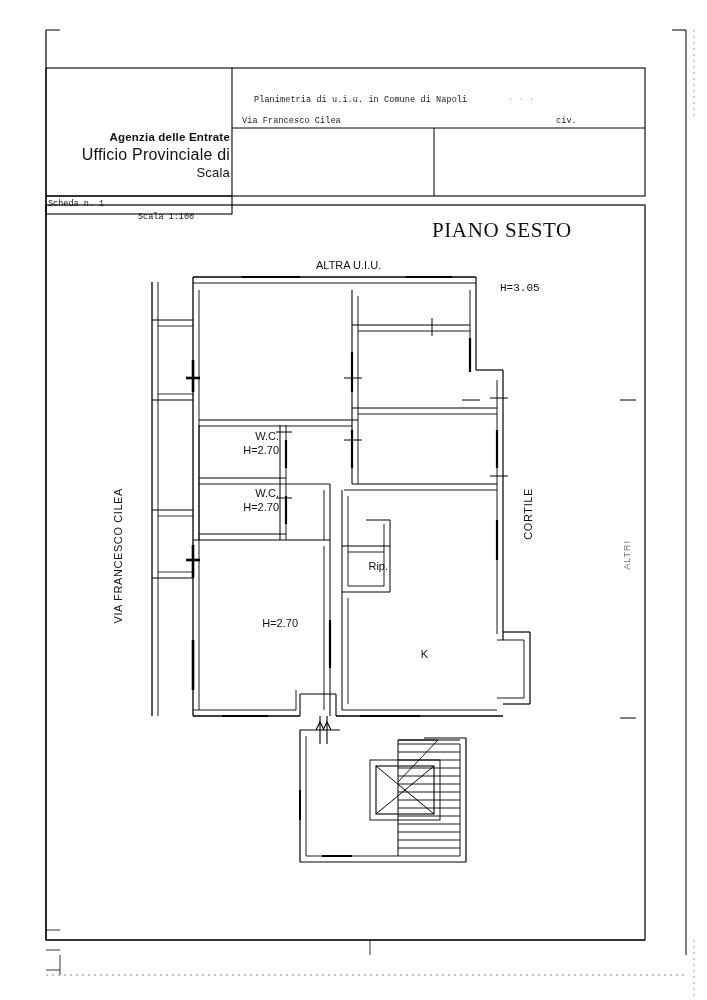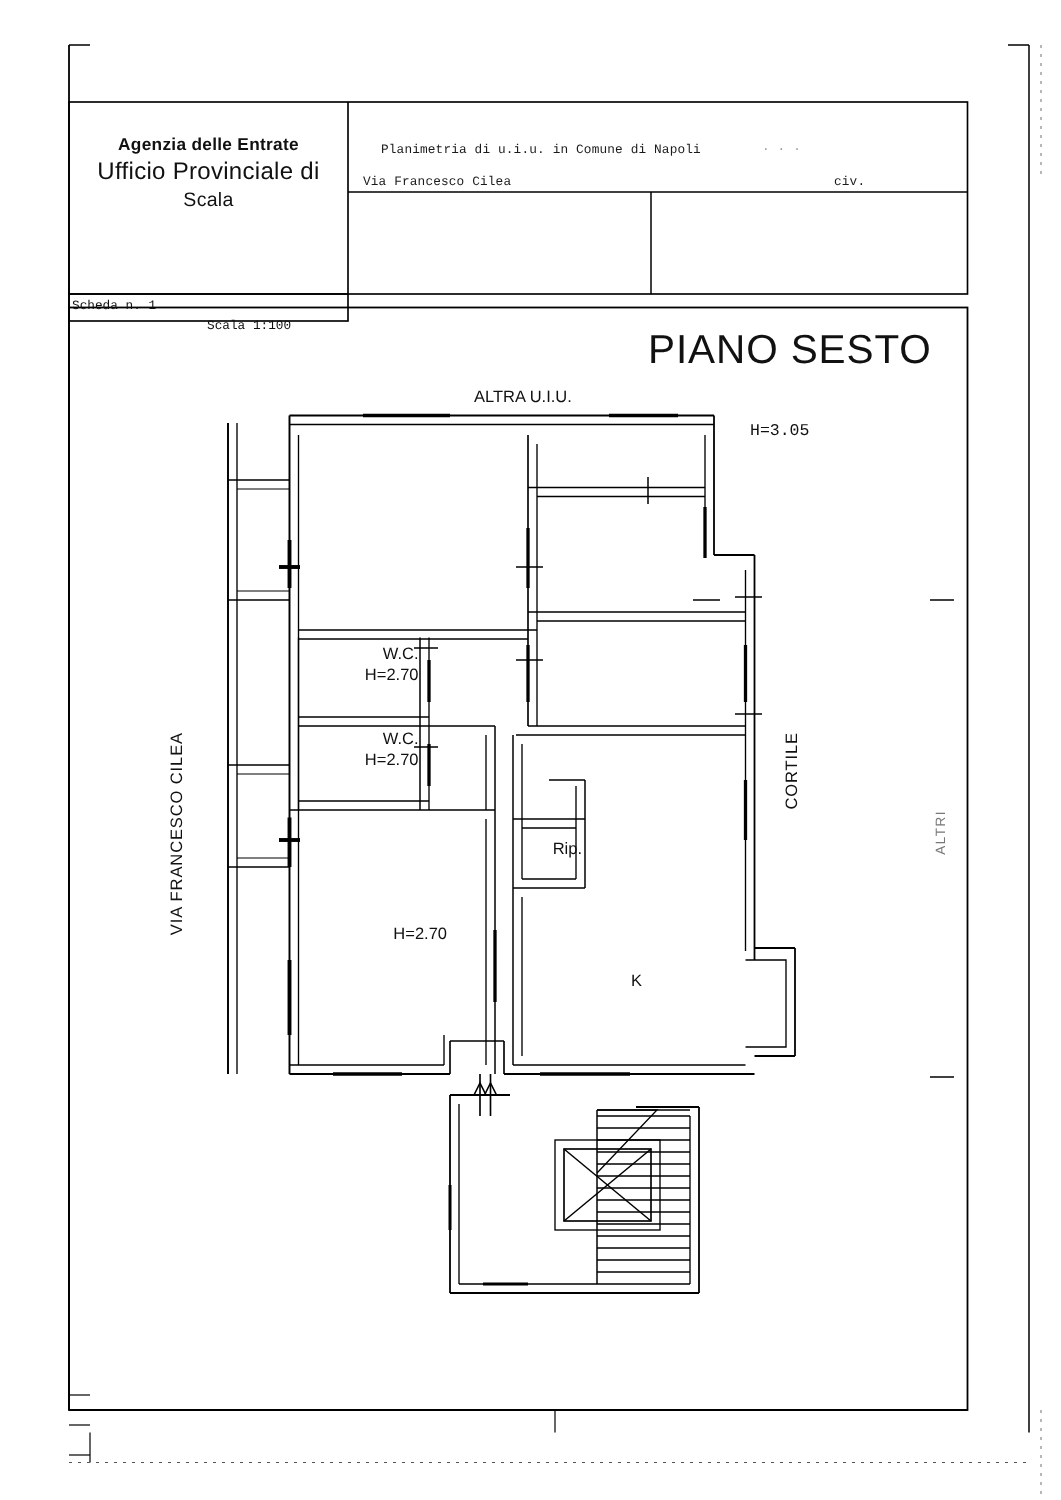--- a/index.html
+++ b/index.html
@@ -15,22 +15,23 @@
     position: relative;
     overflow: hidden;
   }
   #sheet {
     position: absolute;
     left: 0; top: 0;
     width: 707px; height: 1000px;
   }
   .abs { position: absolute; }
   .agency {
-    text-align: center;
+    text-align: right;
     line-height: 1.28;
+    margin-top: 40px;
   }
   .agency .l1 { font-size: 11.5px; font-weight: bold; letter-spacing: 0.2px; }
   .agency .l2 { font-size: 15px; letter-spacing: 0.2px; }
   .agency .l3 { font-size: 16px; letter-spacing: 0.2px; }
   .agency .l4 { font-size: 13px; letter-spacing: 0.2px; }
 
   .mono {
     font-family: "Liberation Mono", monospace;
     font-size: 8.5px;
     letter-spacing: 0.1px;
@@ -38,23 +39,23 @@
     white-space: nowrap;
   }
 
   .scheda-row {
     font-family: "Liberation Mono", monospace;
     font-size: 8.5px;
     white-space: nowrap;
   }
 
   .title-piano {
-    font-size: 27px;
+    font-size: 21px;
     letter-spacing: 0.6px;
-    font-family: Liberation Sans, sans-serif;
+    font-family: Liberation Serif, serif;
   }
 
   .lbl {
     font-size: 11px;
     white-space: nowrap;
   }
   .vert {
     writing-mode: vertical-rl;
     transform: rotate(180deg);
     white-space: nowrap;

